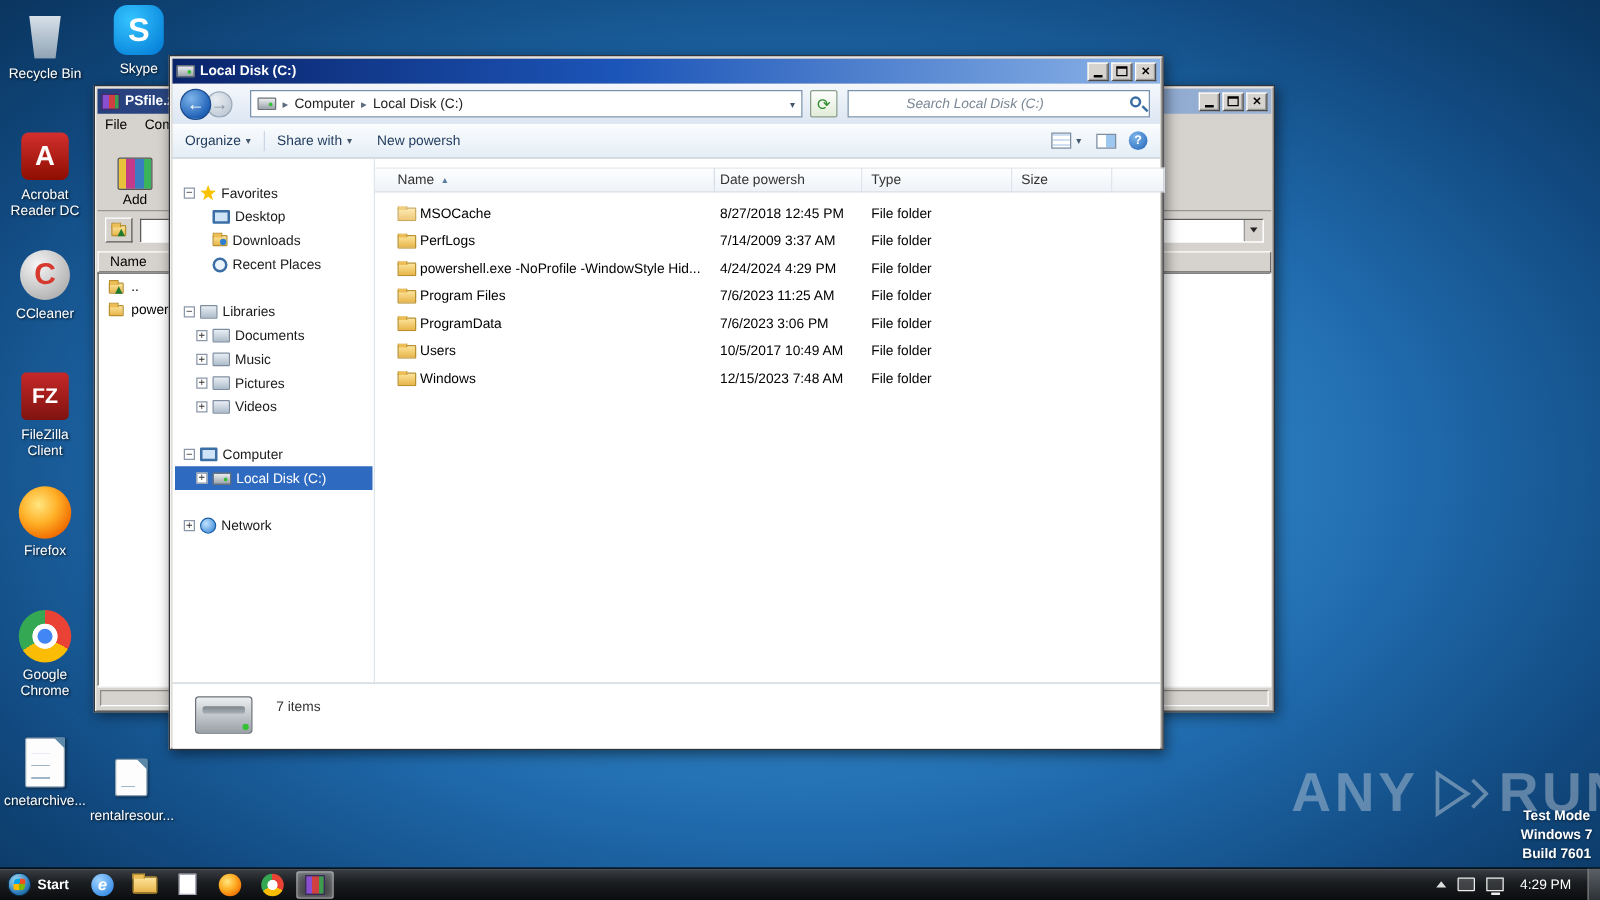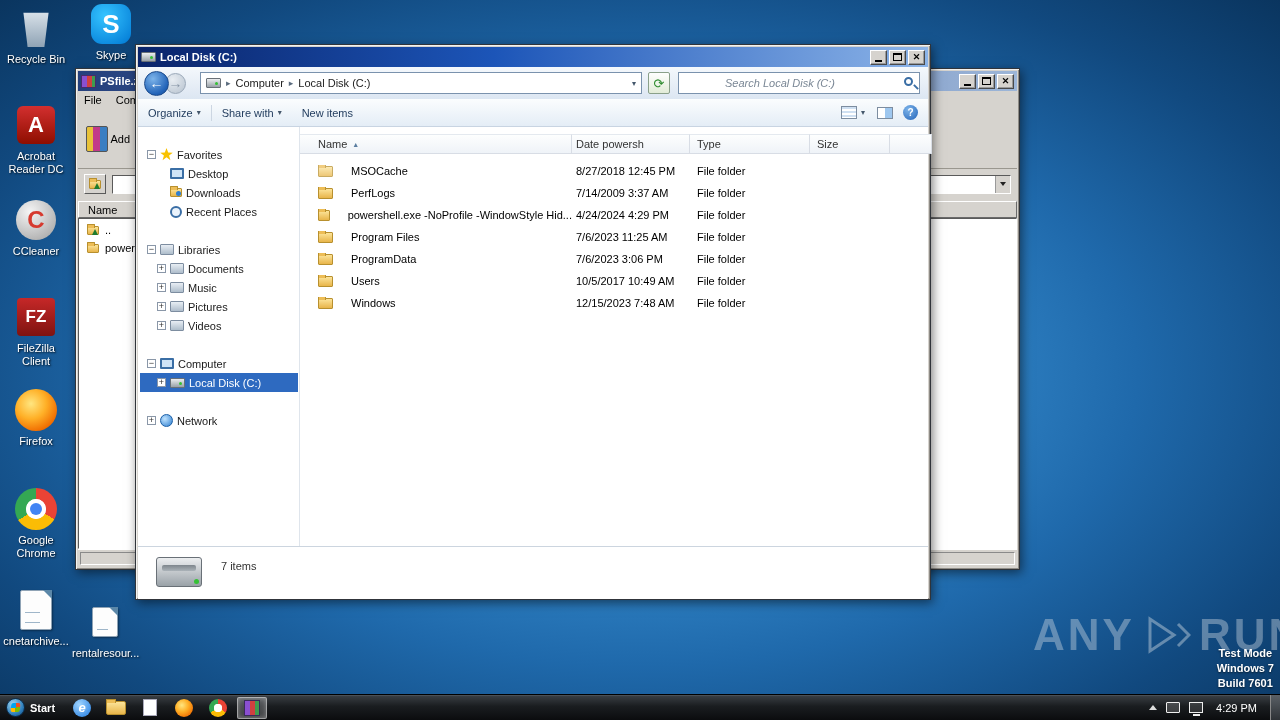--- a/index.html
+++ b/index.html
@@ -53,21 +53,21 @@
   .libic { width:14px; height:11px; background:linear-gradient(#e8eef4,#aebdcb); border:1px solid #7d8da0; border-radius:1px; }
   .fold.dl::after { content:""; position:absolute; left:5px; top:2px; width:5px; height:5px; background:#2f7fd0; border-radius:50%; }
   .caret { font-size:8px; color:#44576b; }
   .exp { width:9px; height:9px; border:1px solid #8a97a8; background:#fff; font-size:9px; line-height:7px; text-align:center; color:#333; flex:none; }
 
   
   .winrar { left:75px; top:68px; width:945px; height:502px; z-index:10; }
   .ic-rar { width:15px; height:13px; background:linear-gradient(90deg,#8a4fd0 0 5px, #d04040 5px 10px, #3f9b4f 10px 15px); border:1px solid #4a2a6a; }
   .wr-menubar { position:absolute; left:2px; top:23px; height:16px; display:flex; gap:14px; padding-left:6px; align-items:center; color:#000; }
   .wr-toolbar { position:absolute; left:2px; right:2px; top:40px; height:60px; border-bottom:1px solid #9a978f; }
-  .wr-add { position:absolute; left:8px; top:2px; width:44px; height:55px; display:flex; flex-direction:row; align-items:center; justify-content:flex-end; gap:2px; }
+  .wr-add { position:absolute; left:8px; top:2px; width:44px; height:55px; display:flex; flex-direction:column; align-items:center; justify-content:flex-end; gap:2px; }
   .wr-add-ic { width:28px; height:26px; background:linear-gradient(90deg,#e8c23a 0 6px, #c23a8a 6px 13px, #3a7ec2 13px 20px, #3ab45a 20px 28px); border:1px solid #555; border-radius:2px; }
   .wr-addr { position:absolute; left:2px; right:2px; top:102px; height:26px; display:flex; align-items:center; gap:6px; padding:0 6px; }
   .wr-upbtn { width:22px; height:20px; background:#d6d3ce; border:1px solid; border-color:#fff #5a5a5a #5a5a5a #fff; display:flex; align-items:center; justify-content:center; position:relative; }
   .wr-combo { flex:1; height:19px; background:#fff; border:1px solid; border-color:#5a5a5a #fff #fff #5a5a5a; display:flex; align-items:center; }
   .wr-combo-caret { margin-left:auto; width:15px; height:17px; background:#d6d3ce; border-left:1px solid #9a9a9a; display:flex; align-items:center; justify-content:center; }
   .cbo-arrow { width:0; height:0; border-left:3px solid transparent; border-right:3px solid transparent; border-top:4px solid #222; }
   .wr-colhdr { position:absolute; left:2px; right:2px; top:132px; height:17px; background:#d6d3ce; border:1px solid; border-color:#fff #6a6a6a #6a6a6a #fff; padding-left:9px; display:flex; align-items:center; color:#000; }
   .wr-list { position:absolute; left:2px; right:2px; top:149px; bottom:20px; background:#fff; border:1px solid; border-color:#5a5a5a #fff #fff #5a5a5a; padding-top:2px; }
   .wr-row { height:18px; display:flex; align-items:center; gap:6px; padding-left:8px; color:#000; }
   .wr-status { position:absolute; left:2px; right:2px; bottom:2px; height:18px; background:#d6d3ce; border-top:1px solid #fff; display:flex; }
@@ -100,21 +100,21 @@
   .splitter { position:absolute; left:161px; top:0; bottom:0; width:1px; background:#dfe5ec; }
   .tree { position:absolute; left:0; top:0; width:161px; bottom:0; overflow:hidden; }
   .trow { position:absolute; left:2px; right:1px; height:19px; display:flex; align-items:center; gap:4px; color:#1a1a1a; }
   .trow .ticon { flex:none; }
   .trow.sel { background:#2e6ac0; color:#fff; }
   .hdrrow { position:absolute; left:162px; top:7px; height:20px; display:flex; }
   .hcell { background:linear-gradient(#fdfefe,#eff3f8); border-right:1px solid #d8dde5; border-top:1px solid #e4e9ef; border-bottom:1px solid #d8dde5; display:flex; align-items:center; color:#333; }
   .sortarrow { font-size:7px; color:#5a7da0; margin-left:5px; }
   .filelist { position:absolute; left:162px; top:33px; right:0; }
   .frow { height:22px; display:flex; align-items:center; color:#000; }
-  .fname { width:272px; padding-left:18px; display:flex; align-items:center; gap:18px; white-space:nowrap; overflow:hidden; }
+  .fname { width:272px; padding-left:18px; display:flex; align-items:center; gap:3px; white-space:nowrap; overflow:hidden; }
   .fdate { width:118px; padding-left:4px; }
   .ftype { width:120px; padding-left:7px; }
   .fsize { width:80px; padding-left:7px; }
   .ex-details { position:absolute; left:2px; right:2px; top:501px; height:53px; background:#fff; border-top:1px solid #ccd5df; }
   .ex-details .drv.big { position:absolute; left:18px; top:10px; }
   .itemcount { position:absolute; left:83px; top:13px; color:#333; }
 
   
   .wm-logo { position:absolute; left:1033px; top:610px; display:flex; align-items:center; gap:8px; z-index:2;
     font-size:44px; font-weight:bold; letter-spacing:3px; color:rgba(205,215,225,0.42); }
@@ -312,21 +312,21 @@
       <span class="cmd">
         <span>Organize</span>
         <span class="caret">▾</span>
       </span>
       <span class="cmd-sep"></span>
       <span class="cmd">
         <span>Share with</span>
         <span class="caret">▾</span>
       </span>
       <span class="cmd">
-        <span>New items</span>
+        <span>New powersh</span>
       </span>
       <span class="ex-cmd-right">
         <span class="cmd" style="padding:0 2px">
           <span class="viewic"></span>
           <span class="caret">▾</span>
         </span>
         <span class="paneic"></span>
         <span class="helpic">?</span>
       </span>
     </div>

